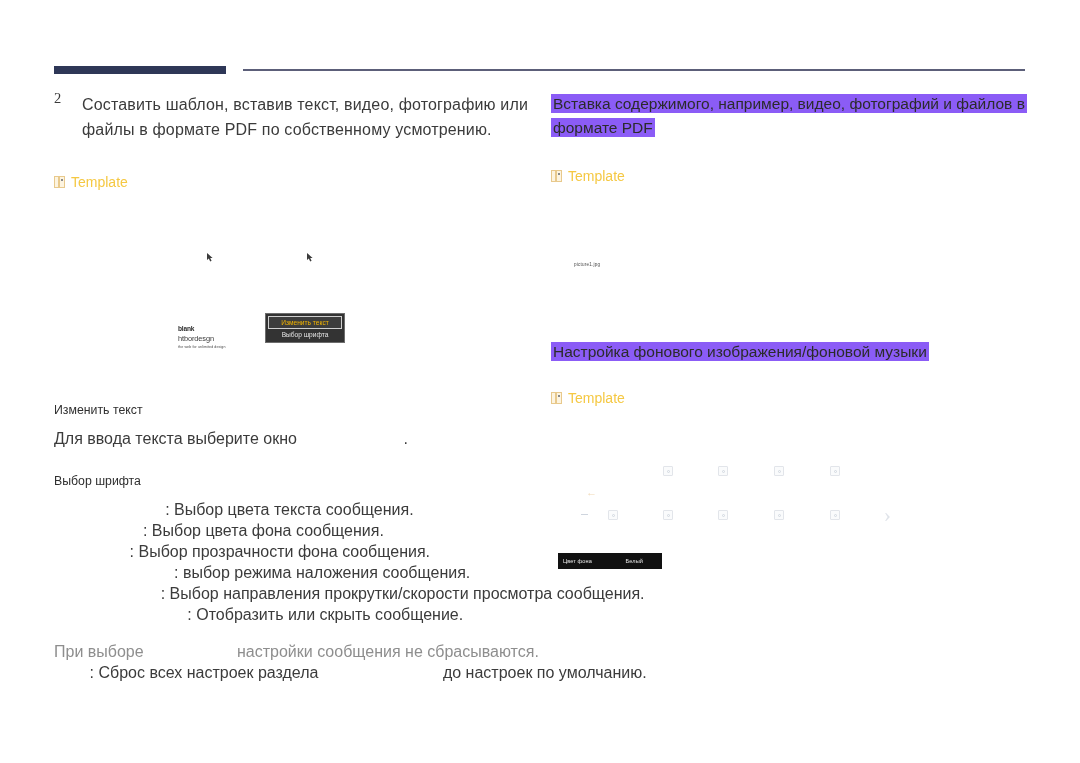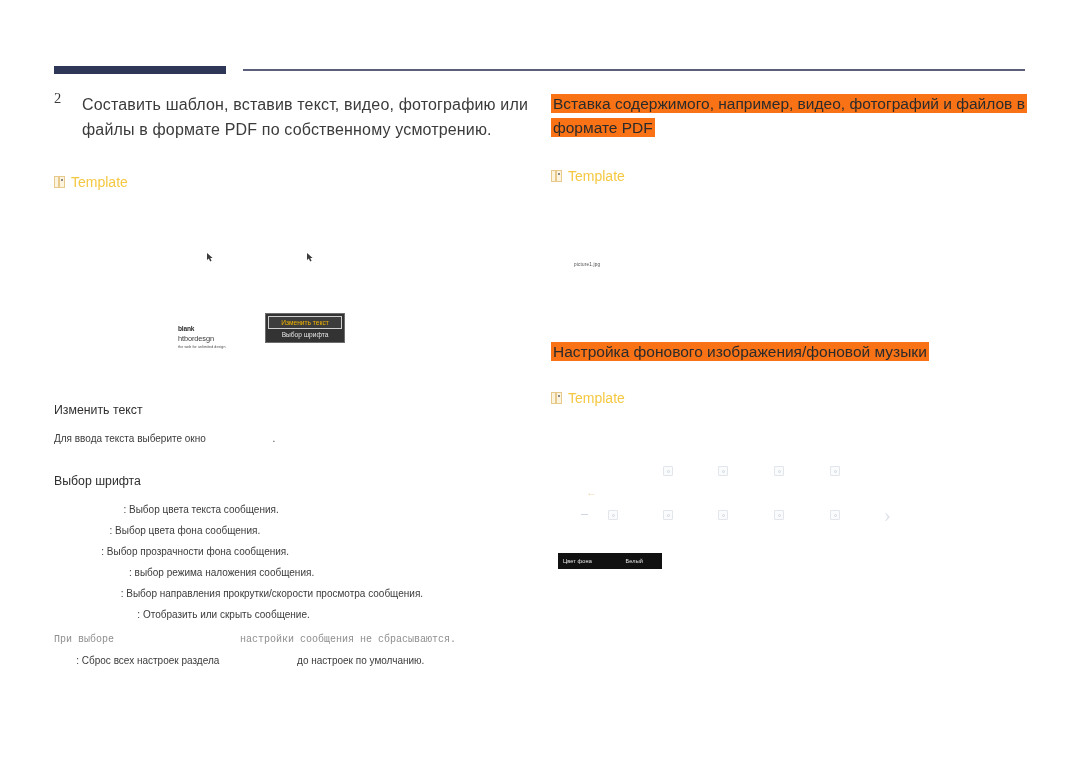--- a/index.html
+++ b/index.html
@@ -71,21 +71,21 @@
   .step-text {
     font-size: 16px;
     line-height: 25px;
     color: #3b3b3b;
     letter-spacing: 0.01em;
   }
 
   
   .hl-heading {
     display: inline;
-    background: #f97316;
+    background: #8b5cf6;
     font-size: 15.5px;
     line-height: 24px;
     color: #2b2b2b;
     padding: 1px 2px;
     box-decoration-break: clone;
     -webkit-box-decoration-break: clone;
   }
   .hl-wrap { margin: 0; }
 
   
@@ -195,21 +195,21 @@
   }
 
   
   .sub-head {
     font-size: 12.3px;
     color: #2f2f2f;
     margin: 0;
     line-height: 20px;
   }
   .body-line {
-    font-size: 10px;
+    font-size: 16px;
     color: #3b3b3b;
     line-height: 21px;
     margin: 0;
     white-space: pre;
   }
   .body-line.muted { color: #8e8e8e; }
 
   
   .illus-pic {
     position: absolute;
@@ -362,21 +362,21 @@
 
     <p class="sub-head" style="margin-top:22px;">Выбор шрифта</p>
 
     <div style="margin-top:8px;">
       <p class="body-line">                         : Выбор цвета текста сообщения.</p>
       <p class="body-line">                    : Выбор цвета фона сообщения.</p>
       <p class="body-line">                 : Выбор прозрачности фона сообщения.</p>
       <p class="body-line">                           : выбор режима наложения сообщения.</p>
       <p class="body-line">                        : Выбор направления прокрутки/скорости просмотра сообщения.</p>
       <p class="body-line">                              : Отобразить или скрыть сообщение.</p>
-      <p class="body-line muted" style="margin-top:4px;font-family:Liberation Mono, monospace;">При выборе                     настройки сообщения не сбрасываются.</p>
+      <p class="body-line muted" style="margin-top:16px;">При выборе                     настройки сообщения не сбрасываются.</p>
       <p class="body-line">        : Сброс всех настроек раздела                            до настроек по умолчанию.</p>
     </div>
 
   </div>
 
   <div class="col-right">
 
     <div class="hl-wrap">
       <span class="hl-heading">Вставка содержимого, например, видео, фотографий и файлов в формате PDF</span>
     </div>

